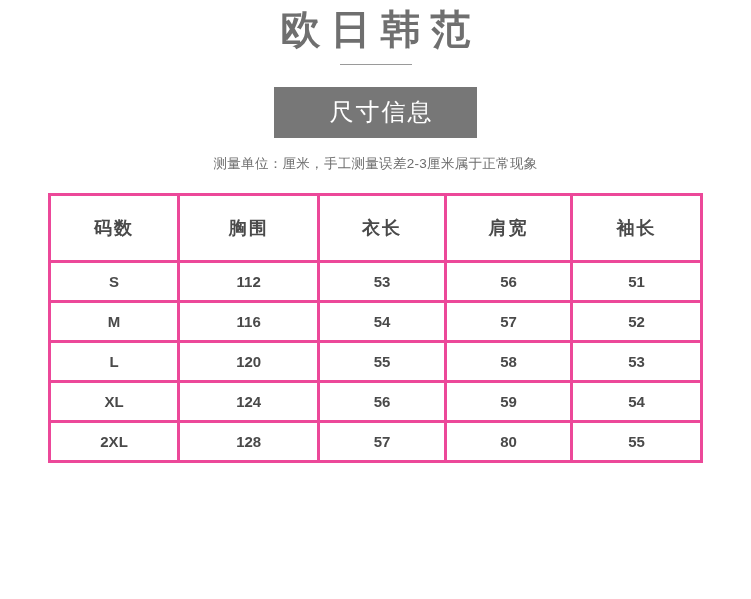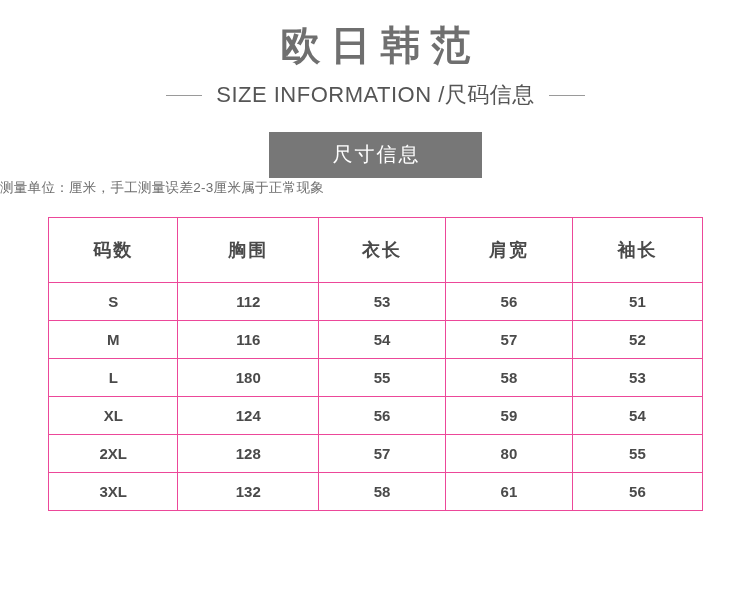--- a/index.html
+++ b/index.html
@@ -17,21 +17,21 @@
   .page {
     position: relative;
     width: 751px;
     height: 599px;
     box-sizing: border-box;
   }
 
   
   .header {
     text-align: center;
-    padding-top: 20px;
+    padding-top: 4px;
   }
   .brand-title {
     font-family: "DejaVu Sans", sans-serif;
     font-size: 40px;
     font-weight: 700;
     letter-spacing: 10px;
     color: #6f6f6f;
     line-height: 1.25;
     margin: 0;
     text-indent: 10px;
@@ -63,47 +63,48 @@
 
   
   .banner-wrap {
     display: flex;
     justify-content: center;
     margin-top: 22px;
   }
   .banner {
     background: #777777;
     color: #ffffff;
-    font-size: 20px;
+    font-size: 24px;
     letter-spacing: 2px;
-    padding: 9px 38px 10px 40px;
+    padding: 9px 28px 10px 40px;
     min-width: 135px;
     text-align: center;
   }
 
   .note {
-    margin-top: 1px;
+    text-align: center;
+    margin-top: 17px;
     font-size: 13.5px;
     color: #6d6d6d;
     letter-spacing: 0.3px;
   }
 
   
   .table-wrap {
     margin: 20px auto 0 auto;
     width: 655px;
   }
   table.size-table {
     border-collapse: collapse;
     width: 100%;
     table-layout: fixed;
   }
   table.size-table th,
   table.size-table td {
-    border: 1px solid #ec4899;
+    border: 3px solid #ec4899;
     text-align: center;
     color: #4a4a4a;
   }
   table.size-table th {
     height: 62px;
     font-size: 18px;
     font-weight: 700;
     letter-spacing: 2px;
   }
   table.size-table td {
@@ -120,21 +121,20 @@
 </head>
 <body>
 
 <div class="page">
 
   <div class="header">
     <h1 class="brand-title">欧日韩范</h1>
 
     <div class="subtitle-row">
       <span class="rule"></span>
-      <p class="subtitle">SIZE INFORMATION /尺码信息</p>
       <span class="rule"></span>
     </div>
 
   </div>
 
   <div class="banner-wrap">
     <div class="banner">尺寸信息</div>
   </div>
 
   <div class="note">测量单位：厘米，手工测量误差2-3厘米属于正常现象</div>
@@ -167,43 +167,36 @@
         </tr>
         <tr>
           <td>M</td>
           <td>116</td>
           <td>54</td>
           <td>57</td>
           <td>52</td>
         </tr>
         <tr>
           <td>L</td>
-          <td>180</td>
+          <td>120</td>
           <td>55</td>
           <td>58</td>
           <td>53</td>
         </tr>
         <tr>
           <td>XL</td>
           <td>124</td>
           <td>56</td>
           <td>59</td>
           <td>54</td>
         </tr>
         <tr>
           <td>2XL</td>
           <td>128</td>
           <td>57</td>
           <td>80</td>
           <td>55</td>
         </tr>
-        <tr>
-          <td>3XL</td>
-          <td>132</td>
-          <td>58</td>
-          <td>61</td>
-          <td>56</td>
-        </tr>
       </tbody>
     </table>
   </div>
 
 </div>
 
 </body></html>

